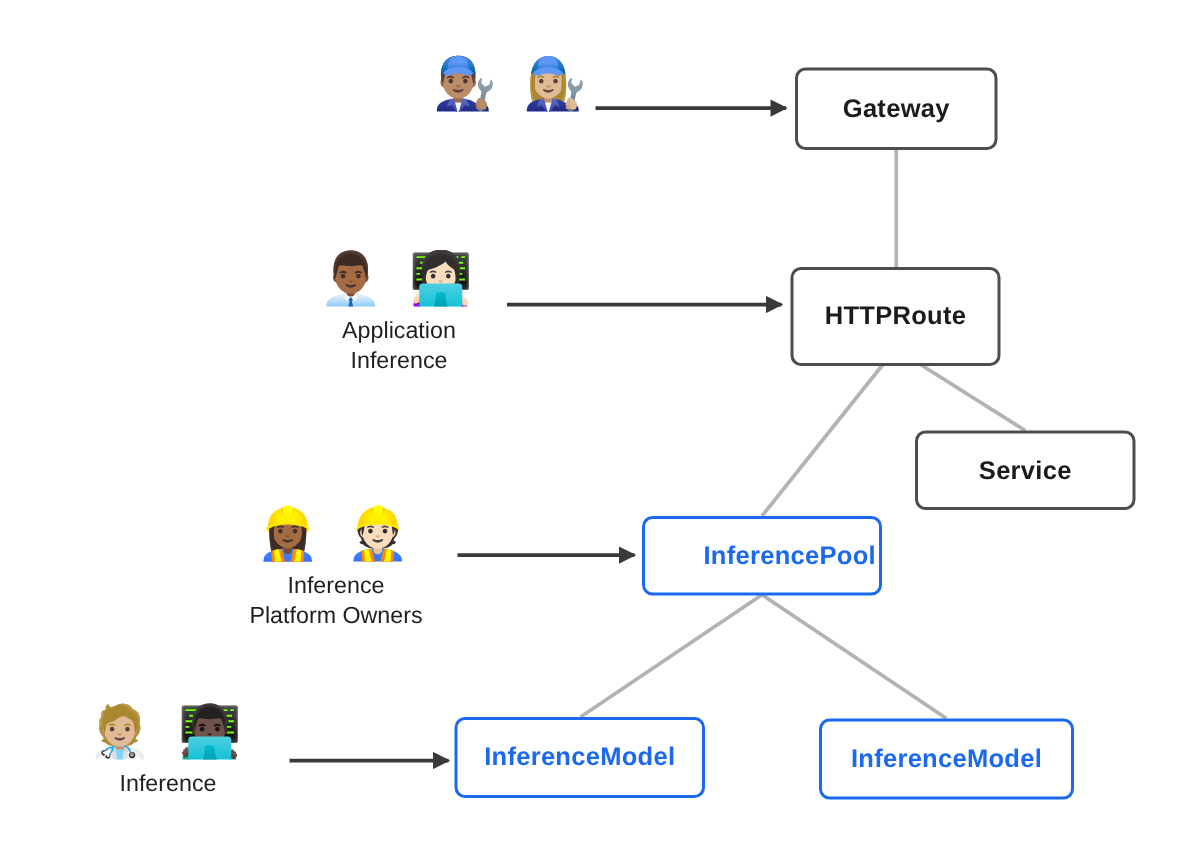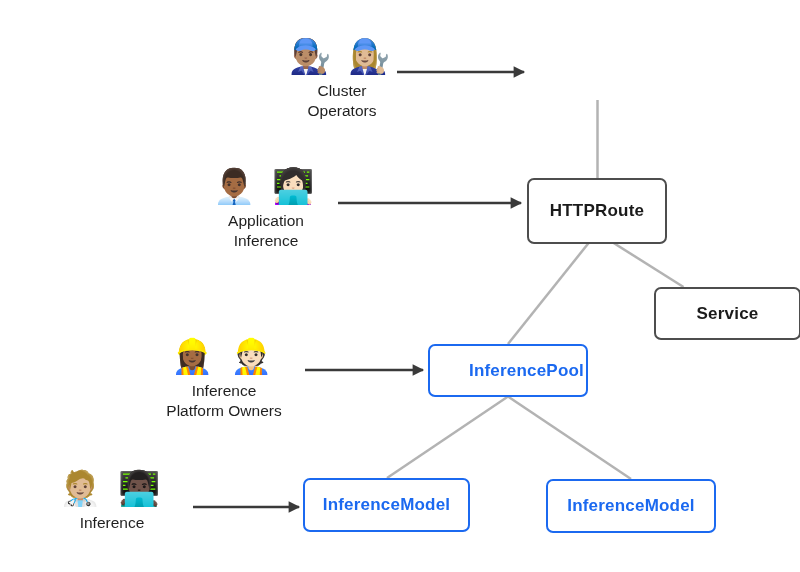--- a/index.html
+++ b/index.html
@@ -40,47 +40,46 @@
     <line x1="597" y1="232.5" x2="508" y2="344" stroke="#b3b3b3" stroke-width="2.5"></line>
     <line x1="508" y1="396.5" x2="387" y2="478" stroke="#b3b3b3" stroke-width="2.5"></line>
     <line x1="508" y1="396.5" x2="631" y2="479" stroke="#b3b3b3" stroke-width="2.5"></line>
 
     <line x1="397" y1="72" x2="524" y2="72" stroke="#3a3a3a" stroke-width="2.5" marker-end="url(#ah)"></line>
     <line x1="338" y1="203" x2="521" y2="203" stroke="#3a3a3a" stroke-width="2.5" marker-end="url(#ah)"></line>
     <line x1="305" y1="370" x2="423" y2="370" stroke="#3a3a3a" stroke-width="2.5" marker-end="url(#ah)"></line>
     <line x1="193" y1="507" x2="299" y2="507" stroke="#3a3a3a" stroke-width="2.5" marker-end="url(#ah)"></line>
   </svg>
 
+  <div class="node dark" style="left:530px;top:45px;width:135px;height:55px;">
+    <span>Gateway</span>
+  </div>
 
   <div class="node dark" style="left:527px;top:178px;width:140px;height:66px;">
     <span>HTTPRoute</span>
   </div>
 
-  <div class="node dark" style="left:610px;top:287px;width:147px;height:53px;margin-left:44px;">
+  <div class="node dark" style="left:610px;top:287px;width:147px;height:53px;">
     <span>Service</span>
   </div>
 
   <div class="node blue" style="left:428px;top:344px;width:160px;height:53px;padding-left:37px;">
     <span>InferencePool</span>
   </div>
 
   <div class="node blue" style="left:303px;top:478px;width:167px;height:54px;">
     <span>InferenceModel</span>
   </div>
 
   <div class="node blue" style="left:546px;top:479px;width:170px;height:54px;">
     <span>InferenceModel</span>
   </div>
 
   <div class="persona" style="left:342px;top:36px;">
     <div class="emoji">👨🏽‍🔧 👩🏼‍🔧</div>
-    <div class="plabel">
-      <span>Cluster</span>
-      <span>Operators</span>
-    </div>
   </div>
 
   <div class="persona" style="left:266px;top:166px;">
     <div class="emoji">👨🏾‍💼 👩🏻‍💻</div>
     <div class="plabel">
       <span>Application</span>
       <span>Inference</span>
     </div>
   </div>
 

